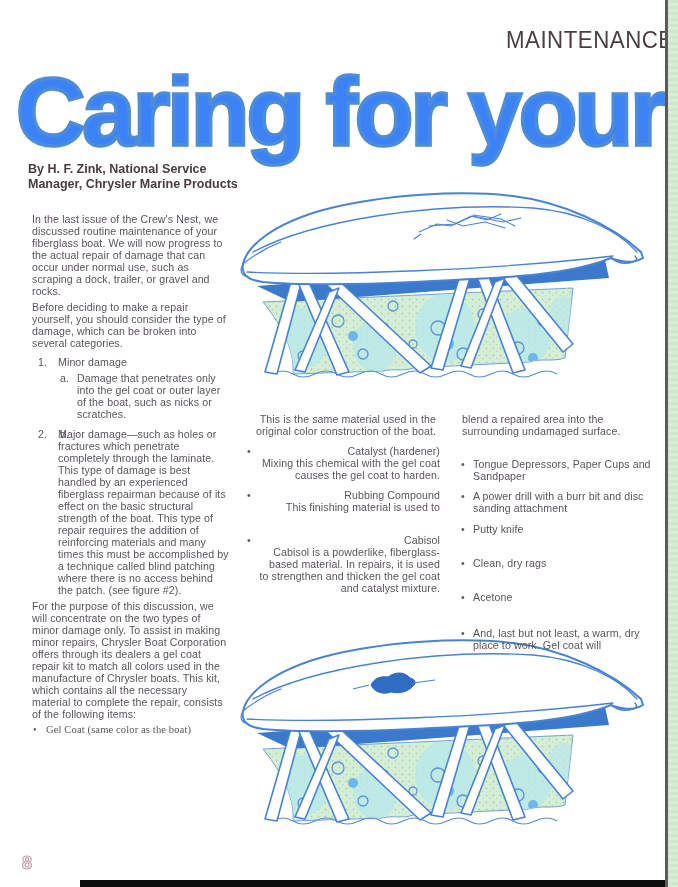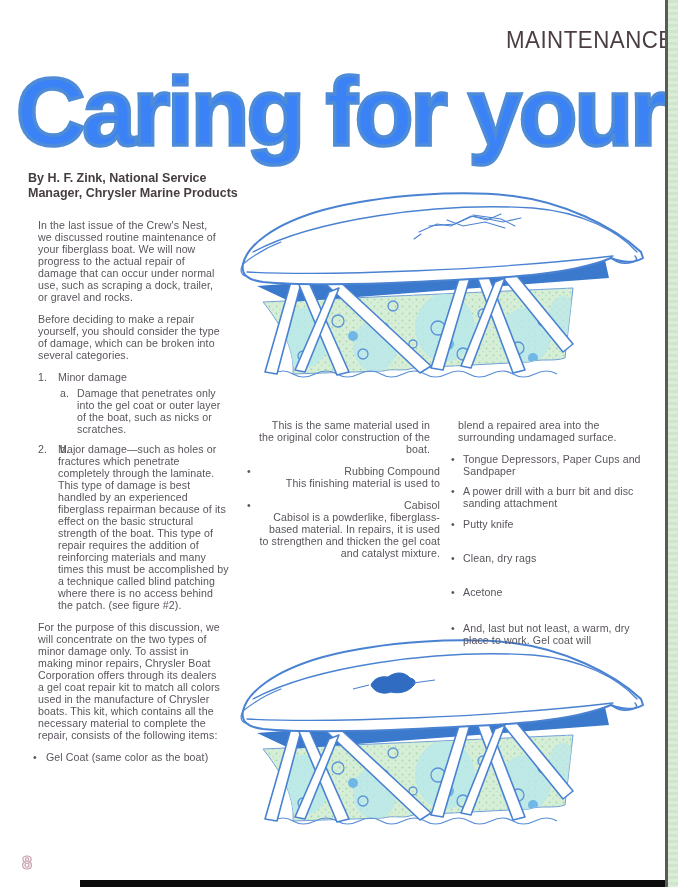--- a/index.html
+++ b/index.html
@@ -13,36 +13,36 @@
     font-size:23px;font-weight:400;color:#4a3e44;
     letter-spacing:.5px;white-space:nowrap;transform:scaleX(.97);transform-origin:left top;
   }
   .title{
     position:absolute;top:64px;left:16px;
     font-size:96px;line-height:1;font-weight:700;letter-spacing:-3px;white-space:nowrap;
     color:#3b82f6;-webkit-text-stroke:3.5px #4e8cd8;
     text-shadow:0 0 1px #9cc3ec;
   }
   .byline{
-    position:absolute;top:171px;left:28px;width:240px;
+    position:absolute;top:162px;left:28px;width:240px;
     font-size:12.5px;line-height:15px;font-weight:700;color:#463d43;
   }
   .col{position:absolute;font-size:10.6px;line-height:12px;color:#5a545c;letter-spacing:.1px;}
   .col-left{top:209px;left:28px;width:203px;}
   .col-mid{top:409px;left:244px;width:196px;text-align:right;}
-  .col-right{top:409px;left:448px;width:200px;}
-  .col p{margin:10px;}.mt4{margin-top:4px}.mt6{margin-top:6px}.mt7{margin-top:7px}
-  .mt8{margin-top:8px}.mt9{margin-top:9px}.mt10{margin-top:10px}.mt12{margin-top:24px}.mt13{margin-top:22px}
+  .col-right{top:409px;left:458px;width:200px;}
+  .col p{margin:4px;}.mt4{margin-top:4px}.mt6{margin-top:6px}.mt7{margin-top:7px}
+  .mt8{margin-top:8px}.mt9{margin-top:9px}.mt10{margin-top:21px}.mt12{margin-top:24px}.mt13{margin-top:22px}
   .li1{position:relative;padding-left:30px;}
   .li1 > .num{position:absolute;left:10px;top:0;}
   .li2{position:relative;padding-left:49px;}
   .li2 > .num{position:absolute;left:32px;top:0;}
   .bullet{position:relative;padding-left:15px;}
   .bullet::before{content:"\2022";position:absolute;left:3px;top:0;}
-  .col-left .bullet{padding-left:18px;}
+  .col-left .bullet{padding-left:18px;font-family:Liberation Serif, serif;}
   .col-left .bullet::before{left:5px;}
   .cont{margin-left:12px;}
   .fig{position:absolute;width:440px;height:212px;}
   .fig1{left:233px;top:186px;}
   .fig2{left:233px;top:633px;}
   .pagenum{
     position:absolute;left:22px;top:853px;
     font-size:18px;font-weight:700;color:#fffdfd;
     -webkit-text-stroke:1.2px #c7a2ae;
   }
@@ -172,20 +172,24 @@
   </div>
   <p class="mt13">For the purpose of this discussion, we will concentrate on the two types of minor damage only. To assist in making minor repairs, Chrysler Boat Corporation offers through its dealers a gel coat repair kit to match all colors used in the manufacture of Chrysler boats. This kit, which contains all the necessary material to complete the repair, consists of the following items:</p>
   <div class="bullet mt4">
     <span>Gel Coat (same color as the boat)</span>
   </div>
 </div>
 
 <div class="col col-mid">
   <p class="cont">This is the same material used in the original color construction of the boat.</p>
   <div class="bullet mt8">
+    <div>Catalyst (hardener)</div>
+    <div>Mixing this chemical with the gel coat causes the gel coat to harden.</div>
+  </div>
+  <div class="bullet mt8">
     <div>Rubbing Compound</div>
     <div>This finishing material is used to</div>
   </div>
   <div class="bullet mt10">
     <div>Cabisol</div>
     <div>Cabisol is a powderlike, fiberglass-based material. In repairs, it is used to strengthen and thicken the gel coat and catalyst mixture.</div>
   </div>
 </div>
 
 <div class="col col-right">

